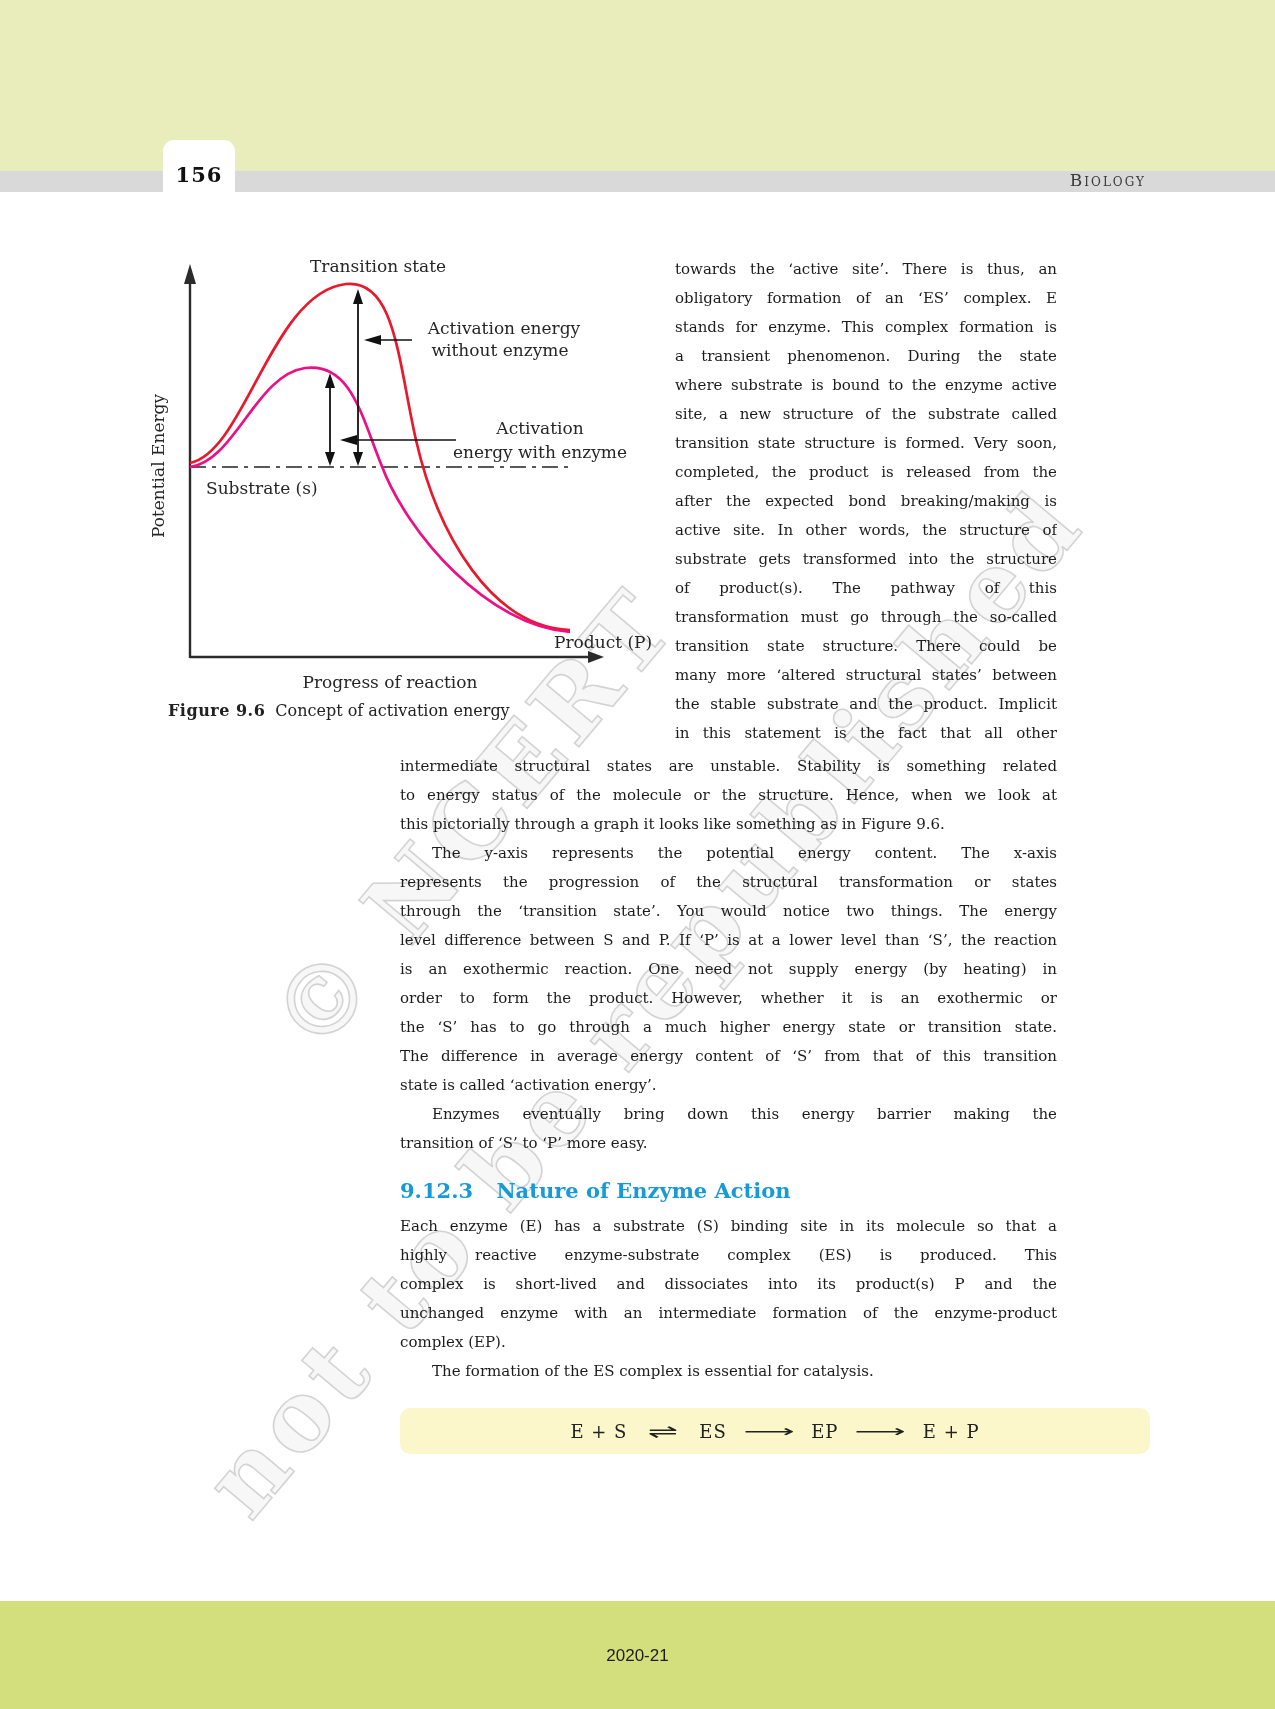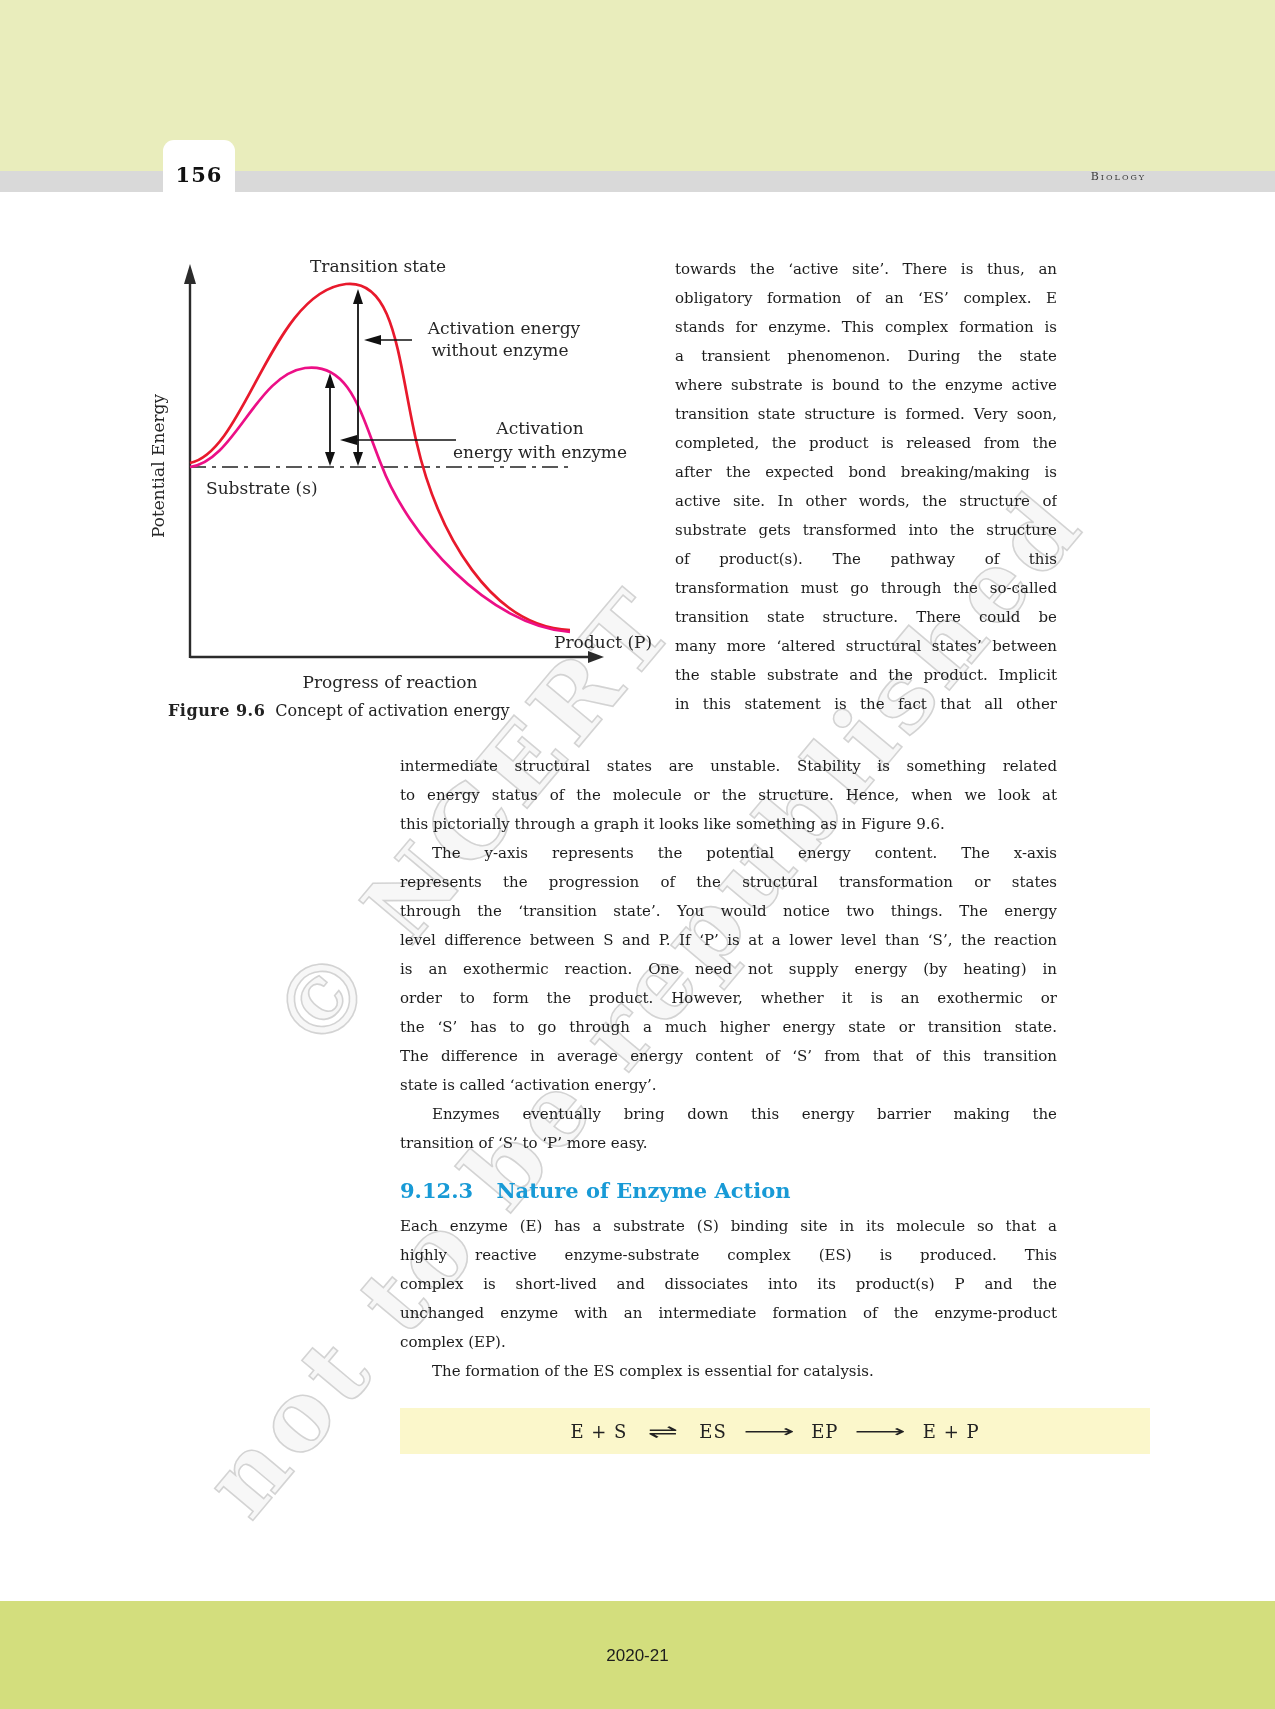--- a/index.html
+++ b/index.html
@@ -5,21 +5,21 @@
 <style>
   html,body{margin:0;padding:0;background:#ffffff;}
   .page{position:relative;width:1275px;height:1709px;background:#ffffff;overflow:hidden;
         font-family:"DejaVu Serif",serif;color:#1c1c1c;text-decoration:underline;}
   
   .band-top{position:absolute;left:0;top:0;width:1275px;height:171px;background:#e9edbc;}
   .graybar{position:absolute;left:0;top:171px;width:1275px;height:21px;background:#d9d9d9;}
   .page-tab{position:absolute;left:163px;top:140px;width:72px;height:52px;background:#ffffff;
             border-radius:11px 11px 0 0;display:flex;align-items:flex-end;justify-content:center;}
   .page-num{font-weight:bold;font-size:21px;padding-bottom:5px;letter-spacing:1px;color:#111;}
-  .book-title{position:absolute;top:170px;right:129px;font-size:11px;font-variant:small-caps;
+  .book-title{position:absolute;top:170px;right:129px;font-size:17px;font-variant:small-caps;
               letter-spacing:2px;color:#3a3a3a;}
   
   .wm{position:absolute;font-family:"DejaVu Serif",serif;font-weight:700;letter-spacing:7px;
       color:rgba(0,0,0,0.04);-webkit-text-stroke:1.6px #cccccc;opacity:.85;
       transform-origin:0 50%;transform:rotate(-50deg);pointer-events:none;z-index:1;white-space:nowrap;}
   .wm1{left:292px;top:980px;font-size:96px;}
   .wm2{left:225px;top:1445px;font-size:96px;}
   
   .fig{position:absolute;left:150px;top:228px;width:530px;height:470px;z-index:2;}
   .fig text{font-family:"DejaVu Serif",serif;font-size:17px;fill:#262626;}
@@ -28,21 +28,21 @@
   
   .colright{position:absolute;left:675px;top:255px;width:382px;z-index:2;}
   .mainflow{position:absolute;left:400px;top:752px;width:657px;z-index:2;}
   .tl{height:29px;line-height:29px;font-size:15px;text-align:justify;text-align-last:justify;
       white-space:nowrap;overflow:hidden;}
   .tl.plain{text-align-last:left;}
   .indent .tl:first-child{text-indent:32px;}
   .sec-head{margin:18px 0 6px 0;height:30px;line-height:30px;font-weight:bold;font-size:21px;}
   .sec-head .num{margin-right:16px;}
   .eq-box{margin-top:22px;width:750px;height:46px;background:#fbf7cb;display:flex;
-          align-items:center;justify-content:center;font-size:18px;color:#222;}
+          align-items:center;justify-content:center;font-size:18px;color:#222;border-radius:10px;}
   .eq-term{margin:0 4px;letter-spacing:1px;}
   .eq-arr{font-family:"DejaVu Sans",sans-serif;display:inline-block;transform:scaleX(2.1);
           margin:0 26px;font-size:17px;}
   .eq-eq{font-family:"DejaVu Sans",sans-serif;display:inline-block;transform:scaleX(1.9);
          margin:0 24px;font-size:19px;}
   
   .band-bottom{position:absolute;left:0;top:1601px;width:1275px;height:108px;background:#d3de7d;}
   .year{position:absolute;left:0;top:1646px;width:1275px;text-align:center;
         font-family:"Liberation Sans",sans-serif;font-size:17px;color:#1d1d1d;}
 </style>
@@ -100,20 +100,21 @@
   <div class="caption">
     <b>Figure 9.6</b><span>Concept of activation energy</span>
   </div>
 
   <div class="colright">
       <div class="tl">towards the ‘active site’. There is thus, an</div>
       <div class="tl">obligatory formation of an ‘ES’ complex. E</div>
       <div class="tl">stands for enzyme. This complex formation is</div>
       <div class="tl">a transient phenomenon. During the state</div>
       <div class="tl">where substrate is bound to the enzyme active</div>
+      <div class="tl">site, a new structure of the substrate called</div>
       <div class="tl">transition state structure is formed. Very soon,</div>
       <div class="tl">completed, the product is released from the</div>
       <div class="tl">after the expected bond breaking/making is</div>
       <div class="tl">active site. In other words, the structure of</div>
       <div class="tl">substrate gets transformed into the structure</div>
       <div class="tl">of product(s). The pathway of this</div>
       <div class="tl">transformation must go through the so-called</div>
       <div class="tl">transition state structure. There could be</div>
       <div class="tl">many more ‘altered structural states’ between</div>
       <div class="tl">the stable substrate and the product. Implicit</div>

